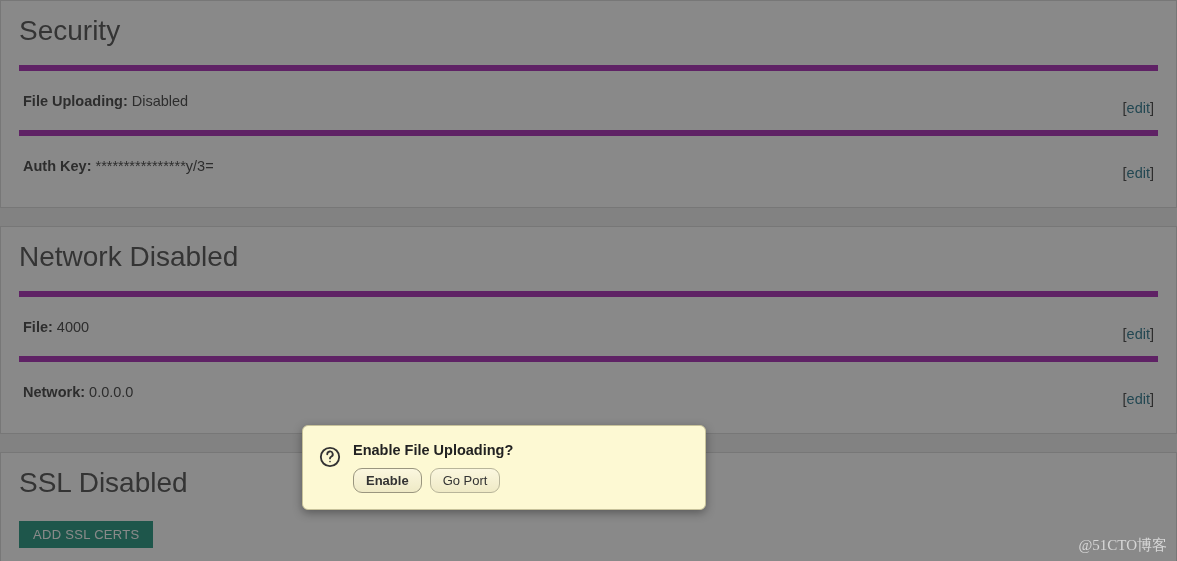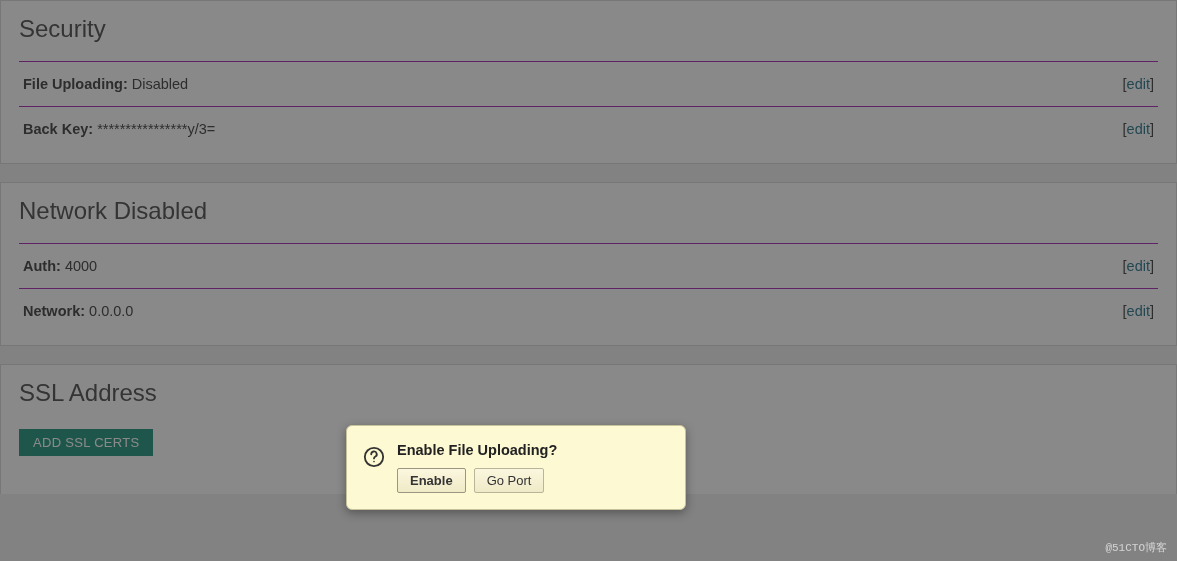--- a/index.html
+++ b/index.html
@@ -12,38 +12,39 @@
       overflow: hidden;
       color: #333;
     }
     .panel {
       background: #fff;
       border: 1px solid #d8d8d8;
       margin-bottom: 18px;
       padding: 0 18px 12px 18px;
     }
     .panel-title {
-      font-size: 24px;
+      font-size: 28px;
       font-weight: 300;
       color: #444;
       padding: 14px 0 18px 0;
     }
     .row {
       display: flex;
       align-items: center;
       justify-content: space-between;
       padding: 14px 4px;
-      border-top: 1px solid #a21caf;
+      border-top: 6px solid #a21caf;
       font-size: 14.5px;
     }
     .row-left b { font-weight: 700; }
     .row-left span.val { font-weight: 400; color:#333; }
     .edit-cell {
       color: #333;
       font-size: 14.5px;
+      margin-top: 15px;
     }
     .edit-cell .bracket { color: #333; }
     .edit-cell a {
       color: #1b6d85;
       text-decoration: none;
       cursor: pointer;
     }
     .btn-teal {
       background: #128f76;
       color: #ffffff;
@@ -61,28 +62,27 @@
       inset: 0;
       background: rgba(40,40,40,0.55);
       pointer-events: none;
     }
 
     
     .dialog {
       position: absolute;
       left: 302px;
       top: 425px;
-      width: 340px;
+      width: 404px;
       background: #fdf9d3;
       border: 1px solid #c7c29a;
       border-radius: 6px;
       box-shadow: 0 3px 10px rgba(0,0,0,0.35);
       padding: 16px 16px 16px 50px;
       z-index: 10;
-      margin-left: 44px;
     }
     .dialog .qicon {
       position: absolute;
       left: 16px;
       top: 20px;
       width: 22px;
       height: 22px;
     }
     .dialog .qicon svg { display:block; }
     .dialog .dtitle {
@@ -90,37 +90,37 @@
       font-weight: 700;
       color: #222;
       margin-bottom: 10px;
     }
     .dialog .dbtns { display:flex; gap:8px; }
     .dbtn {
       font-size: 13px;
       padding: 4px 12px;
       border: 1px solid #b8b59a;
       background: linear-gradient(#fbf7df, #efeac6);
-      border-radius: 2px;
+      border-radius: 9px;
       cursor: pointer;
       color:#333;
     }
     .dbtn.primary {
       font-weight: 700;
       border-color: #9a967f;
     }
 
     .watermark {
       position: absolute;
       right: 10px;
       bottom: 6px;
       color: rgba(255,255,255,0.65);
-      font-size: 11px;
+      font-size: 15px;
       z-index: 5;
-      font-family: Liberation Mono, monospace;
+      font-family: Liberation Serif, serif;
       margin-left: 41px;
     }
   </style>
 </head>
 <body>
 
 <div class="panel">
   <div class="panel-title">Security</div>
 
   <div class="row">
@@ -128,55 +128,55 @@
       <b>File Uploading:</b>
       <span class="val">Disabled</span>
     </div>
     <div class="edit-cell">
       <span class="bracket">[</span><a>edit</a><span class="bracket">]</span>
     </div>
   </div>
 
   <div class="row">
     <div class="row-left">
-      <b>Back Key:</b>
+      <b>Auth Key:</b>
       <span class="val">****************y/3=</span>
     </div>
     <div class="edit-cell">
       <span class="bracket">[</span><a>edit</a><span class="bracket">]</span>
     </div>
   </div>
 </div>
 
 <div class="panel">
   <div class="panel-title">Network Disabled</div>
 
   <div class="row">
     <div class="row-left">
-      <b>Auth:</b>
+      <b>File:</b>
       <span class="val">4000</span>
     </div>
     <div class="edit-cell">
       <span class="bracket">[</span><a>edit</a><span class="bracket">]</span>
     </div>
   </div>
 
   <div class="row">
     <div class="row-left">
       <b>Network:</b>
       <span class="val">0.0.0.0</span>
     </div>
     <div class="edit-cell">
       <span class="bracket">[</span><a>edit</a><span class="bracket">]</span>
     </div>
   </div>
 </div>
 
 <div class="panel" style="border-bottom:none; padding-bottom:30px;">
-  <div class="panel-title">SSL Address</div>
+  <div class="panel-title">SSL Disabled</div>
   <button class="btn-teal">ADD SSL CERTS</button>
 </div>
 
 <div class="overlay"></div>
 
 <div class="dialog">
   <span class="qicon">
     <svg viewBox="0 0 24 24" width="22" height="22" fill="none" stroke="#333" stroke-width="2">
       <circle cx="12" cy="12" r="10"></circle>
       <path d="M9 9a3 3 0 1 1 4.2 2.7c-.9.5-1.2 1-1.2 1.8" stroke-linecap="round"></path>

